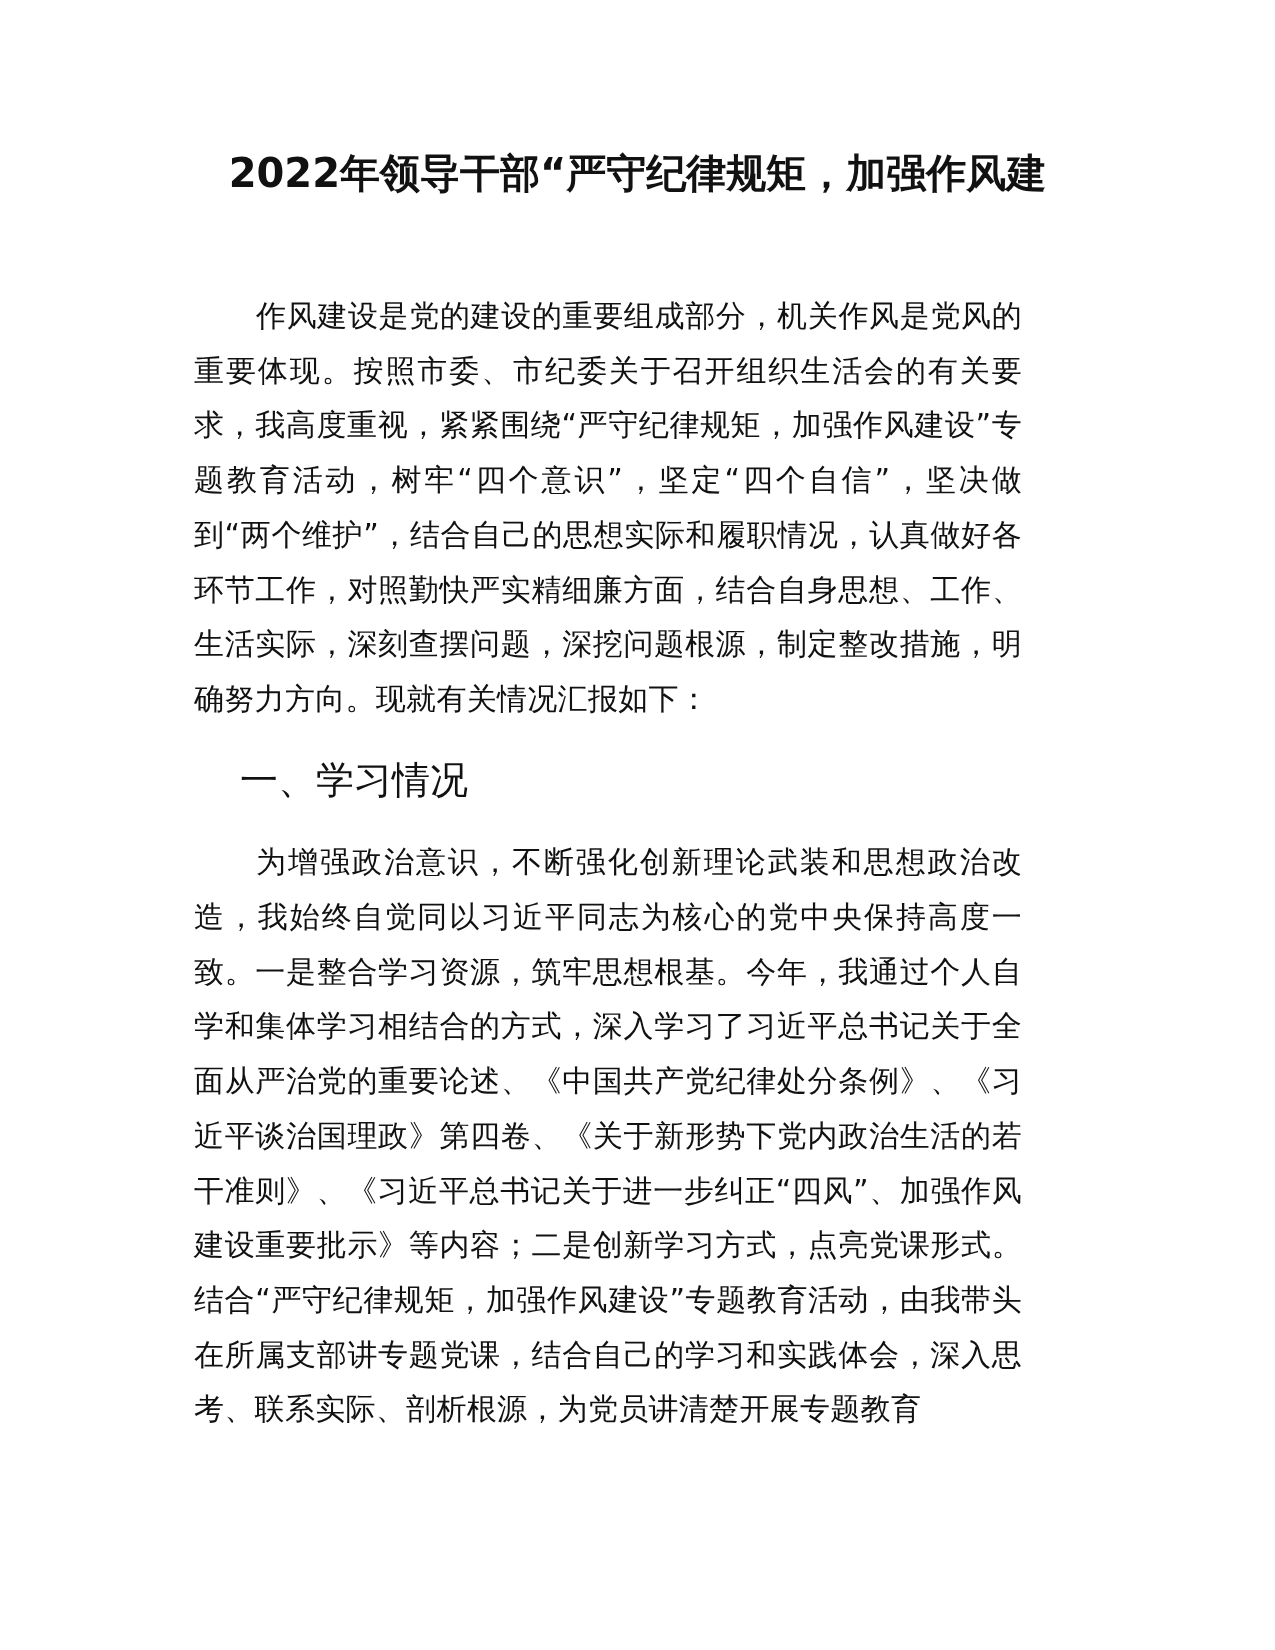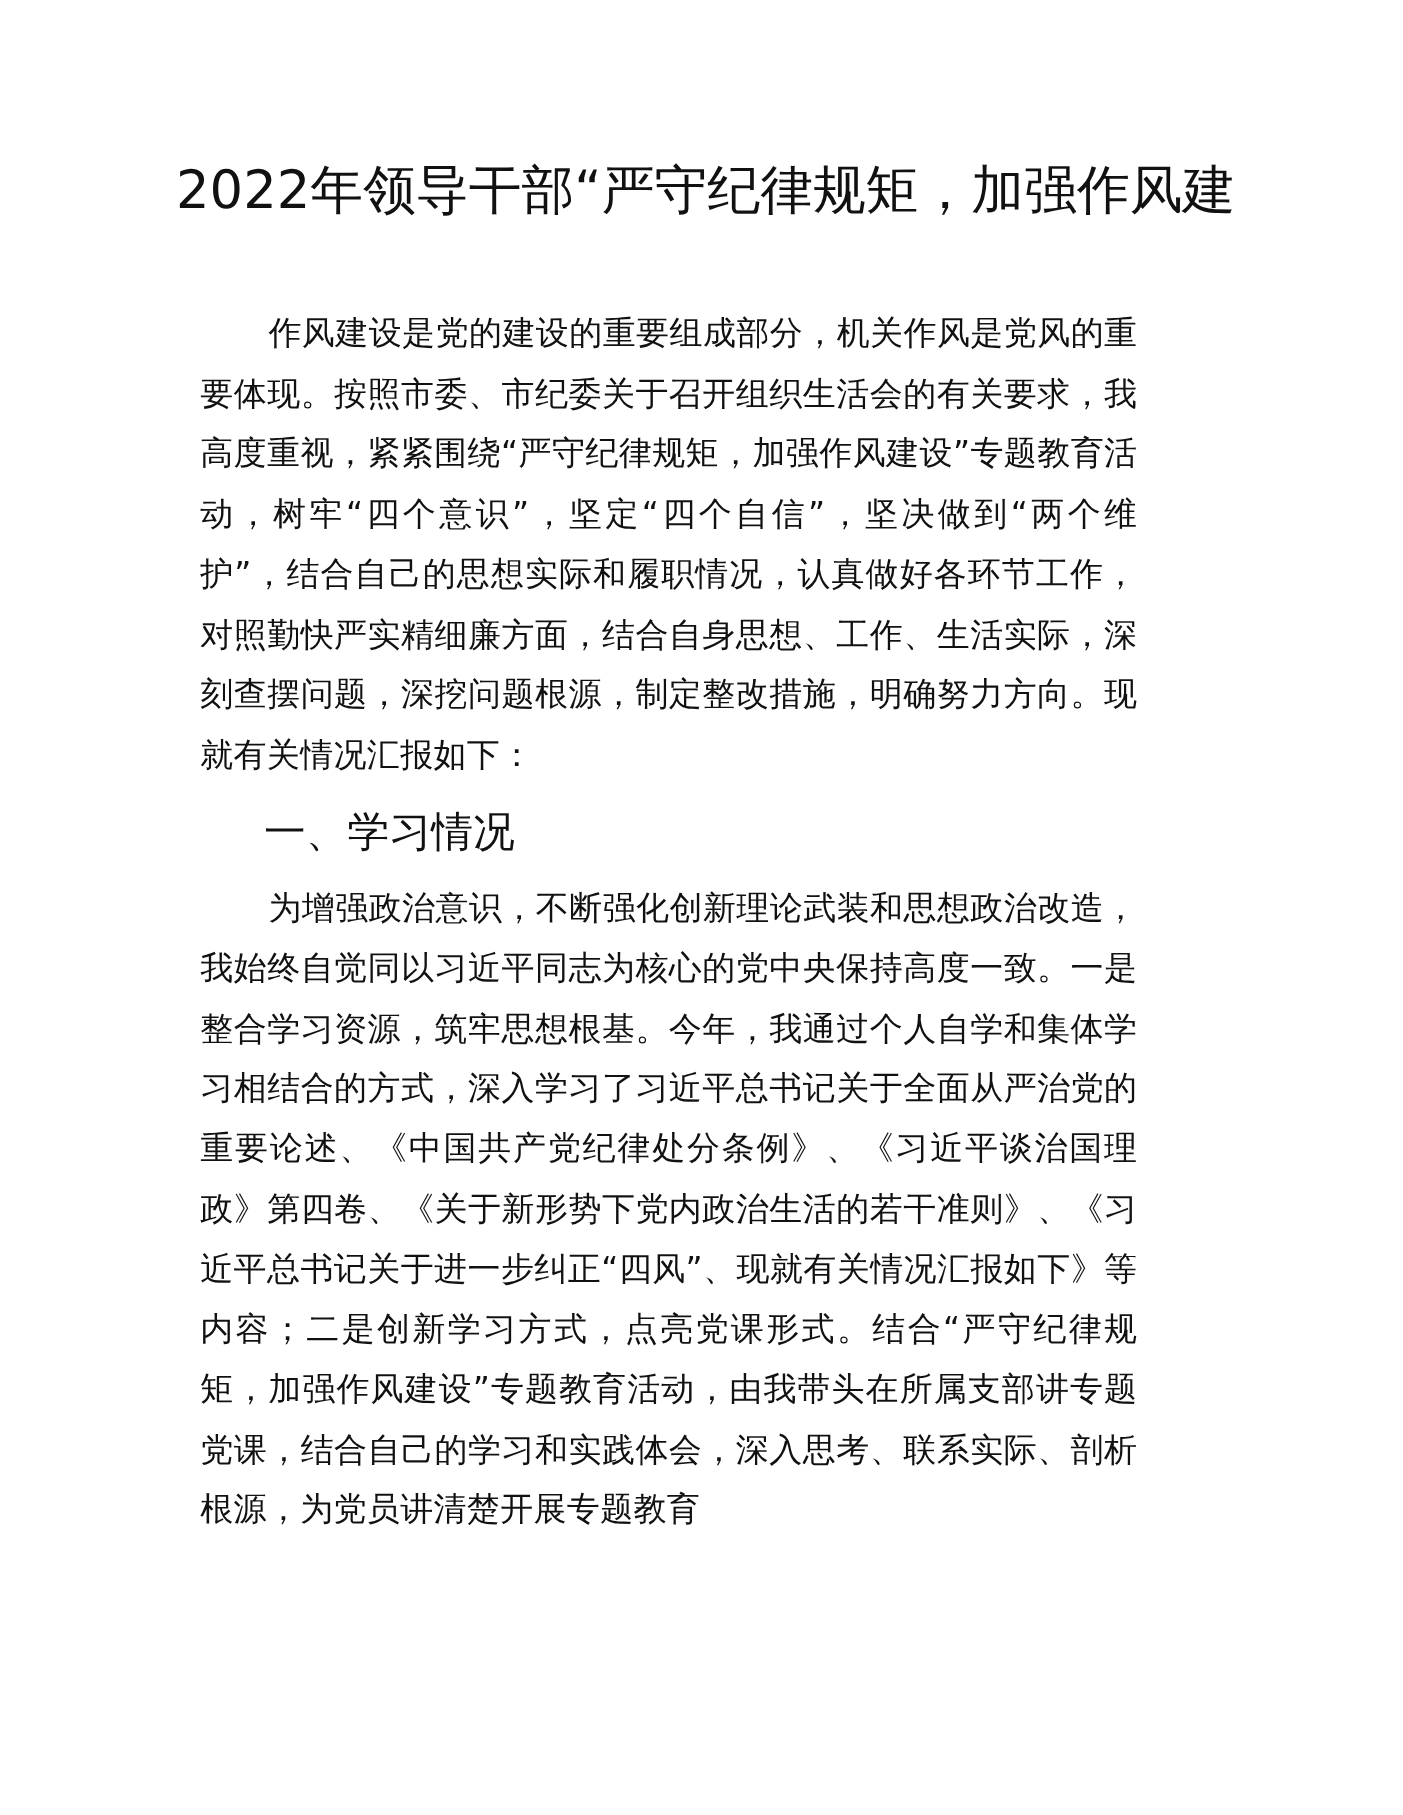--- a/index.html
+++ b/index.html
@@ -22,38 +22,38 @@
       width: 1275px;
       height: 1650px;
       background: #ffffff;
     }
     .title {
       position: absolute;
       left: 160px;
       width: 955px;
       top: 144px;
       text-align: center;
-      font-size: 48px;
+      font-size: 40px;
       line-height: 58px;
-      font-weight: normal;
+      font-weight: bold;
       letter-spacing: 0px;
       margin: 0;
     }
     .title .line {
       display: block;
       white-space: nowrap;
     }
     .body-text {
       position: absolute;
       left: 178px;
       top: 273px;
       width: 860px;
     }
     .para {
-      margin: 4px;
+      margin: 16px;
       font-size: 30px;
       line-height: 54.7px;
       text-align: justify;
       text-align-last: left;
       letter-spacing: 0.3px;
     }
     .para.indent {
       text-indent: 62px;
     }
     .heading {
@@ -69,15 +69,15 @@
 <body>
 
 <div class="page">
   <h1 class="title">
     <span class="line">2022年领导干部“严守纪律规矩，加强作风建</span>
   </h1>
 
   <div class="body-text">
     <p class="para indent">作风建设是党的建设的重要组成部分，机关作风是党风的重要体现。按照市委、市纪委关于召开组织生活会的有关要求，我高度重视，紧紧围绕“严守纪律规矩，加强作风建设”专题教育活动，树牢“四个意识”，坚定“四个自信”，坚决做到“两个维护”，结合自己的思想实际和履职情况，认真做好各环节工作，对照勤快严实精细廉方面，结合自身思想、工作、生活实际，深刻查摆问题，深挖问题根源，制定整改措施，明确努力方向。现就有关情况汇报如下：</p>
     <p class="heading">一、学习情况</p>
-    <p class="para indent">为增强政治意识，不断强化创新理论武装和思想政治改造，我始终自觉同以习近平同志为核心的党中央保持高度一致。一是整合学习资源，筑牢思想根基。今年，我通过个人自学和集体学习相结合的方式，深入学习了习近平总书记关于全面从严治党的重要论述、《中国共产党纪律处分条例》、《习近平谈治国理政》第四卷、《关于新形势下党内政治生活的若干准则》、《习近平总书记关于进一步纠正“四风”、现就有关情况汇报如下》等内容；二是创新学习方式，点亮党课形式。结合“严守纪律规矩，加强作风建设”专题教育活动，由我带头在所属支部讲专题党课，结合自己的学习和实践体会，深入思考、联系实际、剖析根源，为党员讲清楚开展专题教育</p>
+    <p class="para indent">为增强政治意识，不断强化创新理论武装和思想政治改造，我始终自觉同以习近平同志为核心的党中央保持高度一致。一是整合学习资源，筑牢思想根基。今年，我通过个人自学和集体学习相结合的方式，深入学习了习近平总书记关于全面从严治党的重要论述、《中国共产党纪律处分条例》、《习近平谈治国理政》第四卷、《关于新形势下党内政治生活的若干准则》、《习近平总书记关于进一步纠正“四风”、加强作风建设重要批示》等内容；二是创新学习方式，点亮党课形式。结合“严守纪律规矩，加强作风建设”专题教育活动，由我带头在所属支部讲专题党课，结合自己的学习和实践体会，深入思考、联系实际、剖析根源，为党员讲清楚开展专题教育</p>
   </div>
 </div>
 
 </body></html>

